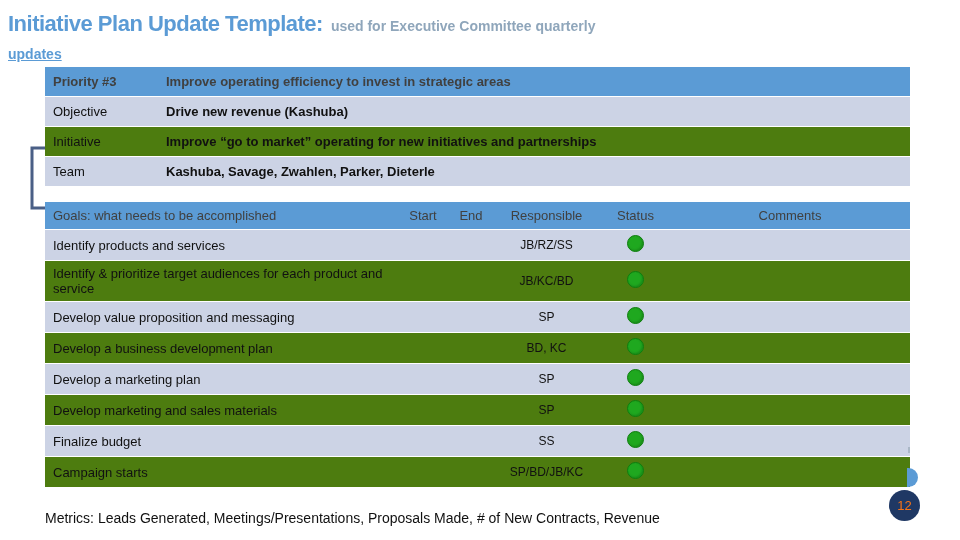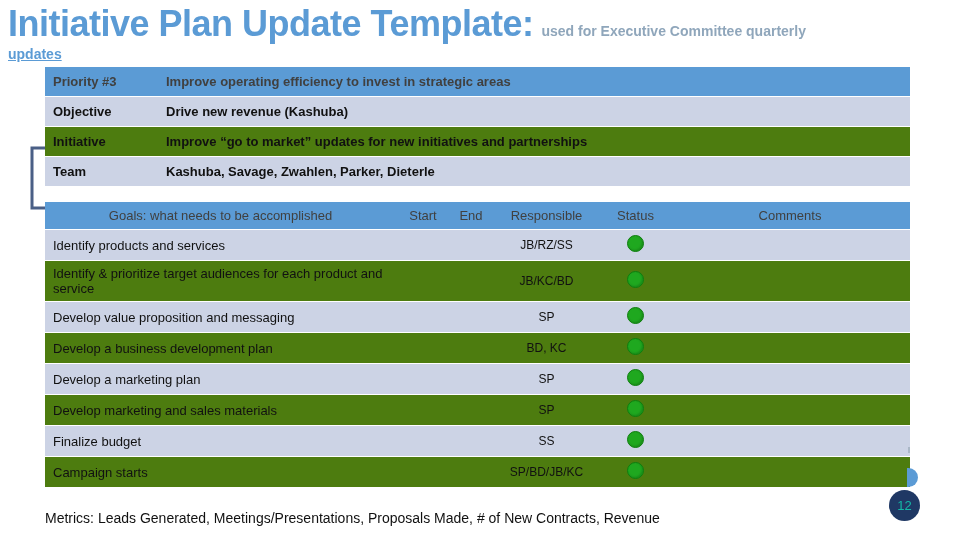--- a/index.html
+++ b/index.html
@@ -16,21 +16,21 @@
   }
 
   
   #title-block {
     position: absolute;
     left: 8px; top: 4px;
     width: 900px;
   }
   #title-main {
     display: inline;
-    font-size: 36px;
+    font-size: 22px;
     font-weight: bold;
     color: #5b9bd5;
     letter-spacing: -0.5px;
     line-height: 40px;
     vertical-align: baseline;
   }
   #title-sub {
     display: inline;
     font-size: 14px;
     font-weight: bold;
@@ -69,28 +69,28 @@
     color: #404040;
     font-weight: bold;
   }
   .row-a { background: #ccd3e5; }
   .row-b { background: #4d7c0f; }
 
   
   #info-table { left: 45px; top: 66px; width: 865px; }
   #info-table td { height: 19px; }
   #info-table .c-label { width: 113px; }
-  #info-table .lbl { font-weight: bold; }
+  #info-table .lbl { font-weight: normal; }
   #info-table .val { font-weight: bold; }
   #info-table .hdr-cell { font-weight: bold; }
 
   
   #goals-table { left: 45px; top: 201px; width: 865px; }
   #goals-table th { text-align: center; height: 17px; font-size: 13px; }
-  #goals-table th.goal-h { text-align: center; }
+  #goals-table th.goal-h { text-align: left; }
   #goals-table td { height: 19px; }
   #goals-table td.goal-c { text-align: left; }
   #goals-table td.ctr { text-align: center; font-size: 12px; }
   .c-goal { width: 351px; }
   .c-start { width: 54px; }
   .c-end { width: 42px; }
   .c-resp { width: 109px; }
   .c-status { width: 69px; }
   .c-comments { width: 240px; }
 
@@ -120,21 +120,21 @@
     white-space: nowrap;
   }
 
   
   #page-badge {
     position: absolute;
     left: 889px; top: 490px;
     width: 31px; height: 31px;
     border-radius: 50%;
     background: #1f3864;
-    color: #14b8a6;
+    color: #f97316;
     font-size: 13px;
     display: flex;
     align-items: center;
     justify-content: center;
   }
 
   
   #edge-blob {
     position: absolute;
     left: 907px; top: 468px;
@@ -173,21 +173,21 @@
       <tr>
         <td class="hdr-cell">Priority #3</td>
         <td class="hdr-cell">Improve operating efficiency to invest in strategic areas</td>
       </tr>
       <tr>
         <td class="row-a lbl">Objective</td>
         <td class="row-a val">Drive new revenue  (Kashuba)</td>
       </tr>
       <tr>
         <td class="row-b lbl">Initiative</td>
-        <td class="row-b val">Improve “go to market” updates for new initiatives and partnerships</td>
+        <td class="row-b val">Improve “go to market” operating for new initiatives and partnerships</td>
       </tr>
       <tr>
         <td class="row-a lbl">Team</td>
         <td class="row-a val">Kashuba, Savage, Zwahlen, Parker, Dieterle</td>
       </tr>
     </tbody>
   </table>
 
   <table id="goals-table" class="tbl">
     <colgroup>

